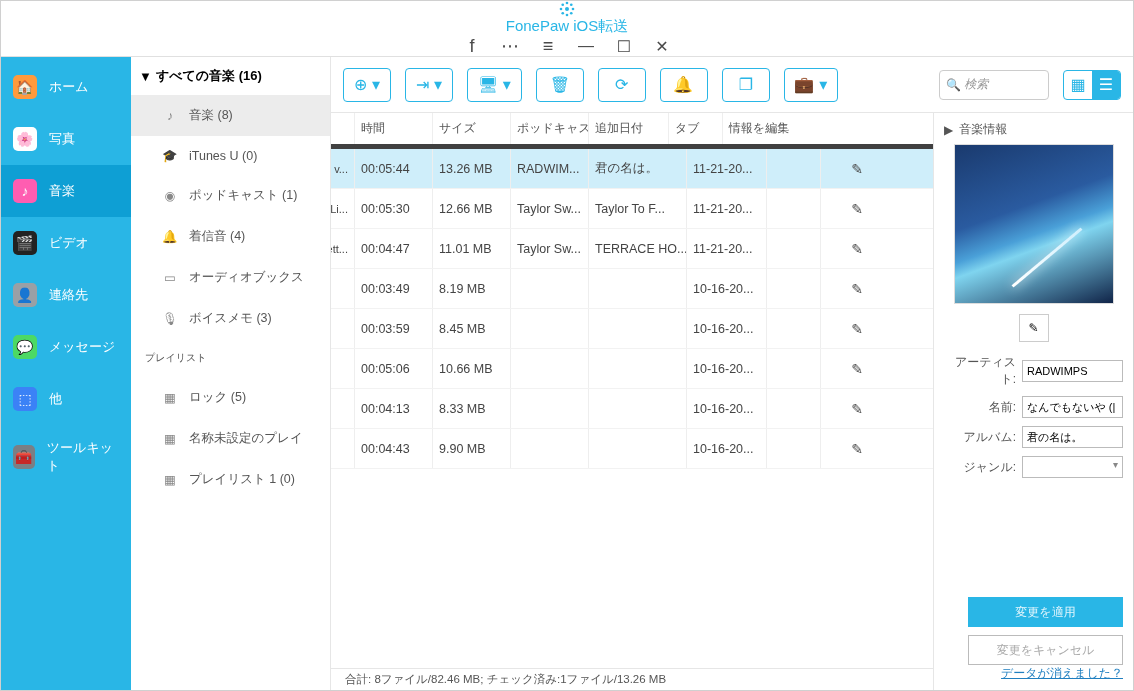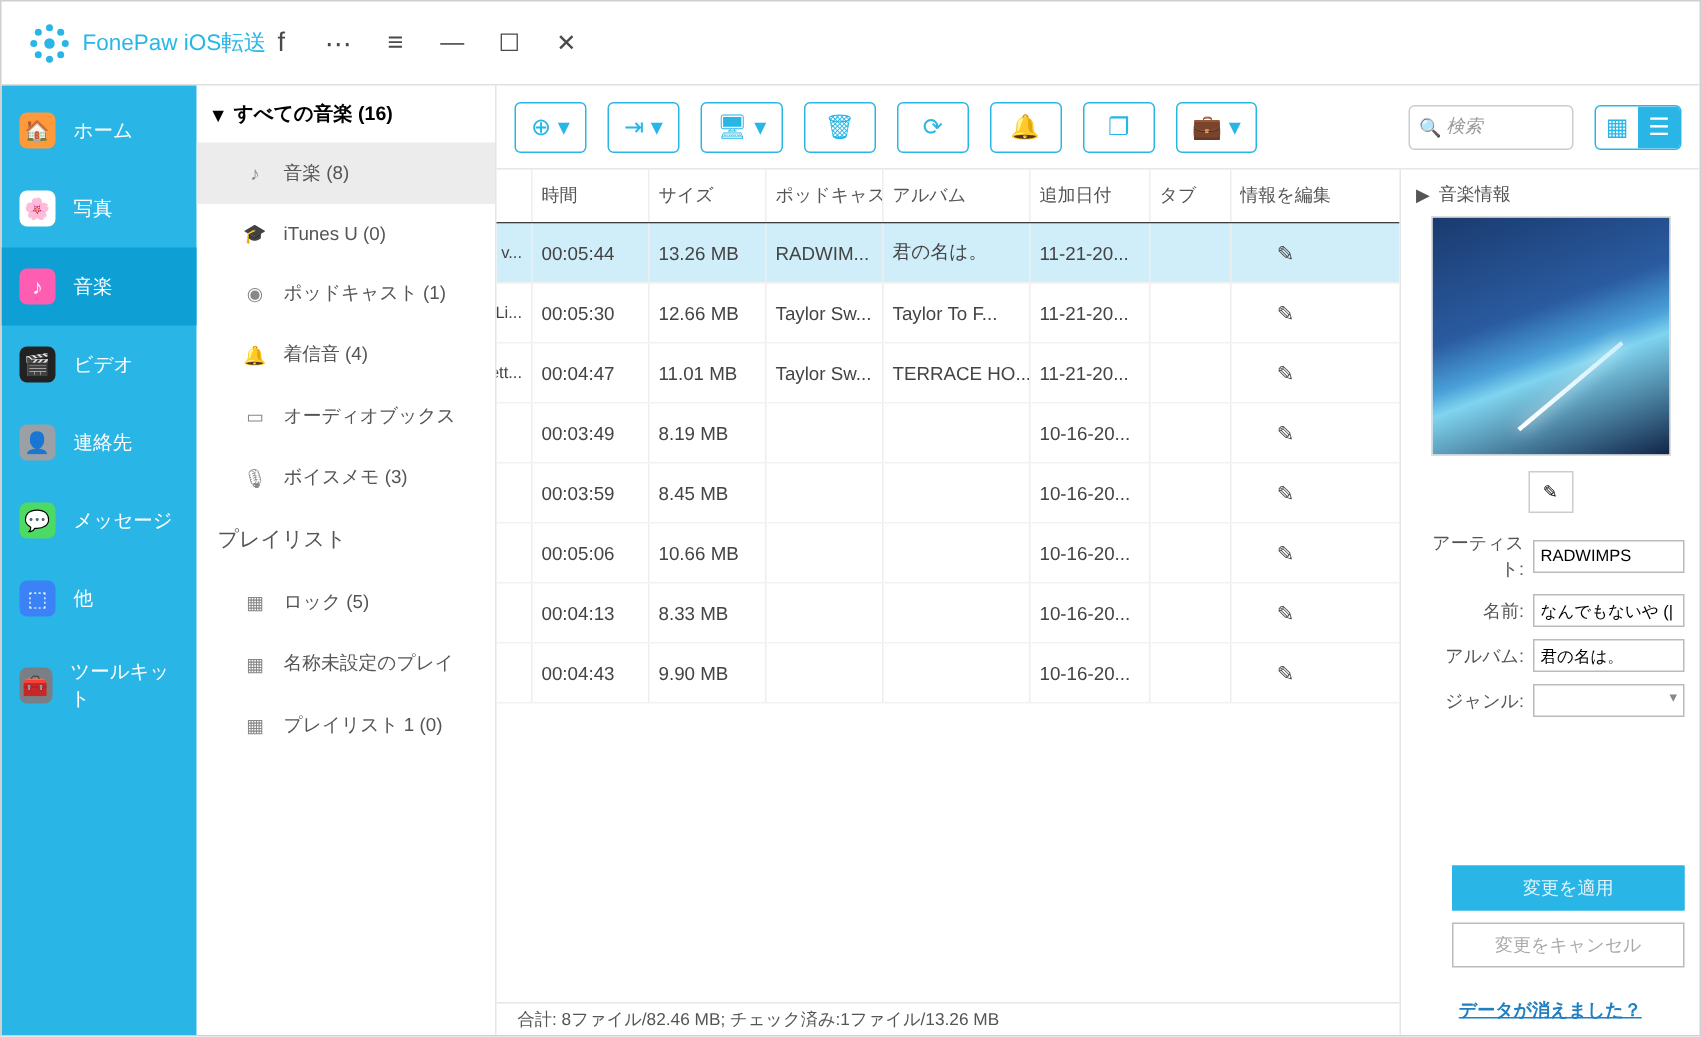--- a/index.html
+++ b/index.html
@@ -1,46 +1,46 @@
 <!DOCTYPE html>
 <html><head>
 <meta charset="utf-8">
 <style>
 * { margin: 0; padding: 0; box-sizing: border-box; font-family: "Meiryo", "Hiragino Sans", sans-serif; }
 body { width: 1134px; height: 691px; background: #fff; overflow: hidden; display:flex; flex-direction:column; border:1px solid #d0d0d0;}
-.titlebar { height: 56px; display: flex; align-items: center; padding: 0 10px; border-bottom: 1px solid #e0e0e0; }
+.titlebar { height: 56px; display: flex; align-items: center; padding: 0 10px; border-bottom: 1px solid #e0e0e0; flex-direction: column; }
 .logo { width: 28px; height: 28px; margin: 0 8px; color:#29b6e6; }
 .app-title { color: #29b6e6; font-size: 15px; font-weight: 500; }
 .device-box { margin-left: auto; margin-right: auto; width: 240px; height: 34px; border: 1px solid #d0d0d0; border-radius: 3px; display: flex; align-items: center; padding: 0 12px; position: relative;}
 .device-box .apple { margin-right: 10px; font-size:16px;}
 .device-box .chevron { position:absolute; right:12px; color:#666;}
 .title-right { display: flex; align-items: center; gap: 18px; color: #4a4a4a; }
 .title-right .ticon { width:20px; height:20px; display:flex; align-items:center; justify-content:center; font-size:18px;}
 .title-right .win { font-size:16px; font-family: Arial;}
 .main { flex:1; display:flex; min-height:0;}
 .sidebar { width: 130px; background: #29b6e6; color: #fff; display: flex; flex-direction: column; padding-top: 4px; }
 .sidebar .item { display: flex; align-items: center; gap: 12px; padding: 14px 12px; font-size: 13px; cursor: pointer; }
 .sidebar .item.active { background: #0e9fd4; }
 .sidebar .iconbox { width: 24px; height: 24px; border-radius: 5px; display:flex; align-items:center; justify-content:center; font-size:14px;}
 .subpanel { width: 200px; border-right: 1px solid #e6e6e6; display:flex; flex-direction:column; overflow:hidden;}
 .subpanel .header { padding: 10px 8px; font-size: 13px; font-weight: bold; display:flex; align-items:center; gap:4px;}
 .subpanel .node { display:flex; align-items:center; gap:10px; padding: 12px 14px 12px 30px; font-size: 12.5px; color:#555; cursor:pointer;}
 .subpanel .node.selected { background:#ececec; }
-.subpanel .section-label { padding: 12px 14px; font-size:14px; color:#555; }
+.subpanel .section-label { padding: 12px 14px; font-size:10px; color:#555; }
 .subpanel .nicon { width:18px; color:#888; display:flex; justify-content:center;}
 .content { flex:1; display:flex; flex-direction:column; min-width:0;}
 .toolbar { height: 56px; display:flex; align-items:center; gap: 14px; padding: 0 12px; border-bottom:1px solid #e6e6e6;}
 .tbtn { height: 34px; border:1.5px solid #29b6e6; border-radius:4px; display:flex; align-items:center; justify-content:center; color:#29b6e6; padding:0 10px; min-width:48px; font-size:16px;}
 .search { flex:0 0 110px; height:30px; border:1px solid #ccc; border-radius:4px; display:flex; align-items:center; padding:0 6px; color:#999; font-size:12px; margin-left:auto;}
 .viewtoggle { display:flex; border:1px solid #29b6e6; border-radius:4px; overflow:hidden; height:30px;}
 .viewtoggle div{ width:28px; display:flex; align-items:center; justify-content:center; color:#29b6e6;}
 .viewtoggle .on{ background:#29b6e6; color:#fff;}
 .tablewrap { flex:1; display:flex; min-height:0;}
 .tablearea { flex:1; display:flex; flex-direction:column; min-width:0;}
-.thead { display:flex; height:36px; border-bottom:1px solid #404040; font-size:12px; color:#555;}
+.thead { display:flex; height:36px; border-bottom:5px solid #404040; font-size:12px; color:#555;}
 .thead > div, .trow > div { display:flex; align-items:center; padding:0 6px; border-right:1px solid #eee; overflow:hidden; white-space:nowrap; text-overflow:ellipsis;}
 .c-check{width:24px; justify-content:center;} 
 .c-time{width:78px;}
 .c-size{width:78px;}
 .c-artist{width:78px;}
 .c-album{width:98px;}
 .c-date{width:80px;}
 .c-tag{width:54px;}
 .c-edit{width:72px; justify-content:center;}
 .tbody { flex:1; overflow:auto;}
@@ -53,21 +53,21 @@
 .cover::after{content:""; position:absolute; left:30%; top:70%; width:90px; height:3px; background:linear-gradient(90deg,#fff,#cfeffd); transform:rotate(-40deg); box-shadow:0 0 12px #fff;}
 .editicon { width:30px; height:28px; border:1px solid #ccc; display:flex; align-items:center; justify-content:center; margin:0 auto 12px;}
 .frow { display:flex; align-items:center; margin-bottom:8px; gap:6px;}
 .frow label{ width:72px; text-align:right; color:#555;}
 .frow .inp{ flex:1; height:22px; border:1px solid #bbb; padding:0 4px; font-size:11px; display:flex; align-items:center; overflow:hidden; white-space:nowrap;}
 .frow .sel{ flex:1; height:22px; border:1px solid #bbb; position:relative;}
 .frow .sel::after{content:"▾"; position:absolute; right:4px; top:2px; color:#888; font-size:10px;}
 .btns { margin-top:auto; display:flex; flex-direction:column; gap:8px;}
 .btns button{ height:30px; border:1px solid #bbb; background:#fff; color:#aaa; font-size:12px;margin-left:24px;}
 .btns .apply{ background:#29b6e6; border-color:#29b6e6; color:#e3f6fd;}
-.linkq { text-align:center; margin-top:20px;font-weight:bold;}
+.linkq { text-align:right; margin-top:0;}
 .linkq a{ color:#1f7fc0; font-size:12px;}
 .statusbar{ height:22px; border-top:1px solid #e6e6e6; font-size:11.5px; color:#555; display:flex; align-items:center; padding-left:14px;}
 </style>
 </head>
 <body>
 
 <div class="titlebar">
   <svg class="logo" viewBox="0 0 24 24" fill="currentColor">
       <circle cx="12" cy="12" r="3"></circle>
       <circle cx="12" cy="3" r="2"></circle>
@@ -187,21 +187,20 @@
       </div>
     </div>
 
     <div class="tablewrap">
       <div class="tablearea">
         <div class="thead">
           <div class="c-check"></div>
           <div class="c-time">時間</div>
           <div class="c-size">サイズ</div>
           <div class="c-artist">ポッドキャスト</div>
-          <div class="c-album">アルバム</div>
           <div class="c-date">追加日付</div>
           <div class="c-tag">タブ</div>
           <div class="c-edit" style="border-right:none">情報を編集</div>
         </div>
         <div class="tbody" id="tbody">
             <div class="trow selected">
               <div class="c-check" style="font-size:11px;overflow:visible;white-space:nowrap;justify-content:flex-end;">ie v...</div>
               <div class="c-time">00:05:44</div>
               <div class="c-size">13.26 MB</div>
               <div class="c-artist">RADWIM...</div>

